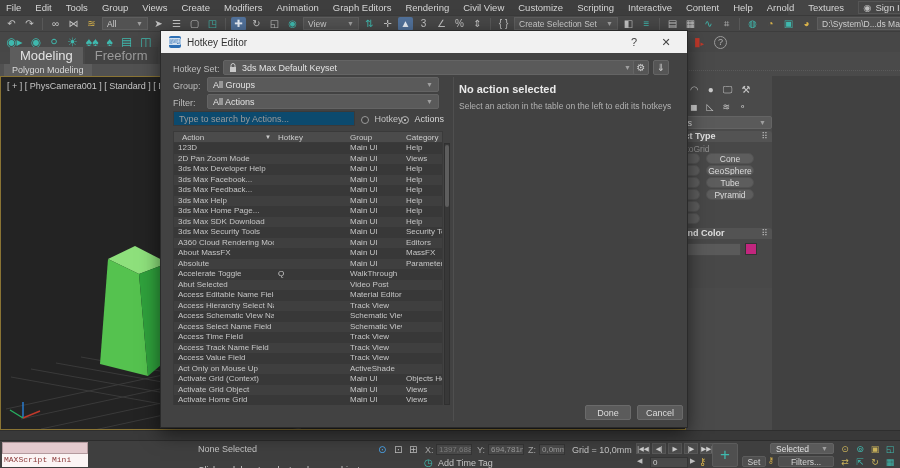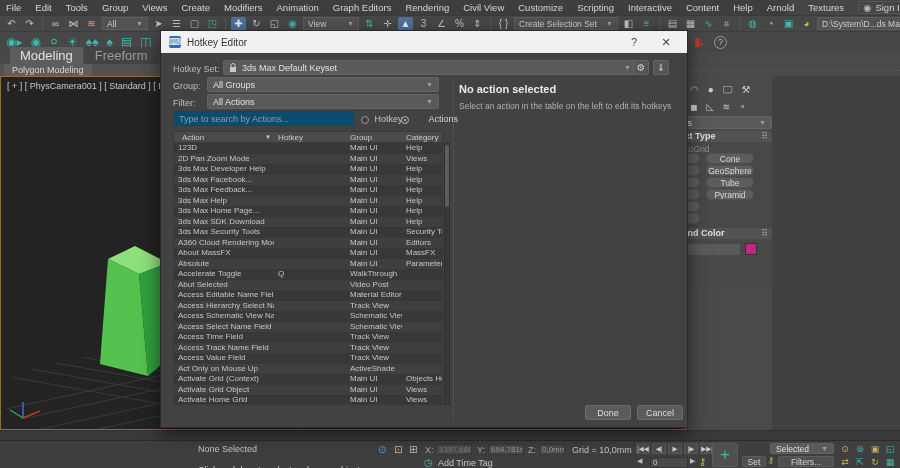--- a/index.html
+++ b/index.html
@@ -304,21 +304,21 @@
 
     <div id="search-box">
       <span>Type to search by Actions...</span>
     </div>
     <span style="position:absolute;left:200px;top:83px;">
       <span class="radio"></span>
       <span style="margin-left:3px;color:#c4c4c4;">Hotkeys</span>
     </span>
     <span style="position:absolute;left:240px;top:83px;">
       <span class="radio sel"></span>
-      <span style="margin-left:17px;color:#d8d8d8;">Actions</span>
+      <span style="margin-left:3px;color:#d8d8d8;">Actions</span>
     </span>
 
     <div id="hk-table">
       <div class="hk-head">
         <span><span>Action</span> <span style="float:right;margin-right:3px;font-size:6px;">▼</span></span>
         <span>Hotkey</span>
         <span>Group</span>
         <span>Category</span>
       </div>
       <div id="hk-rows">
@@ -480,20 +480,24 @@
 
     <div id="dlg-divider"></div>
     <div id="no-action-title">No action selected</div>
     <div id="no-action-sub">Select an action in the table on the left to edit its hotkeys</div>
 
     <div class="dlg-btn" style="left:424px;top:374px;width:46px;">Done</div>
     <div class="dlg-btn" style="left:476px;top:374px;width:46px;">Cancel</div>
   </div>
 
   <div id="statusbar" class="abs">
+    <div id="maxscript">
+      <div id="ms-pink"></div>
+      <div id="ms-white">MAXScript Mini</div>
+    </div>
     <span class="st-text" style="left:198px;top:3px;">None Selected</span>
     <span class="st-text" style="left:198px;top:16px;color:#d0d0d0;margin-top:8px;">Click and drag to select and move objects</span>
 
     <span class="st-ico" style="left:378px;top:3px;color:#4aa3e8;">⊙</span>
     <span class="st-ico" style="left:394px;top:3px;">⊡</span>
     <span class="st-ico" style="left:409px;top:3px;">⊞</span>
 
     <span class="st-text" style="left:425px;top:4px;color:#a8a8a8;">X:</span>
     <span class="st-field" style="left:436px;top:3px;width:36px;color:#7e7e7e;">1397,688mm</span>
     <span class="st-text" style="left:477px;top:4px;color:#a8a8a8;">Y:</span>

